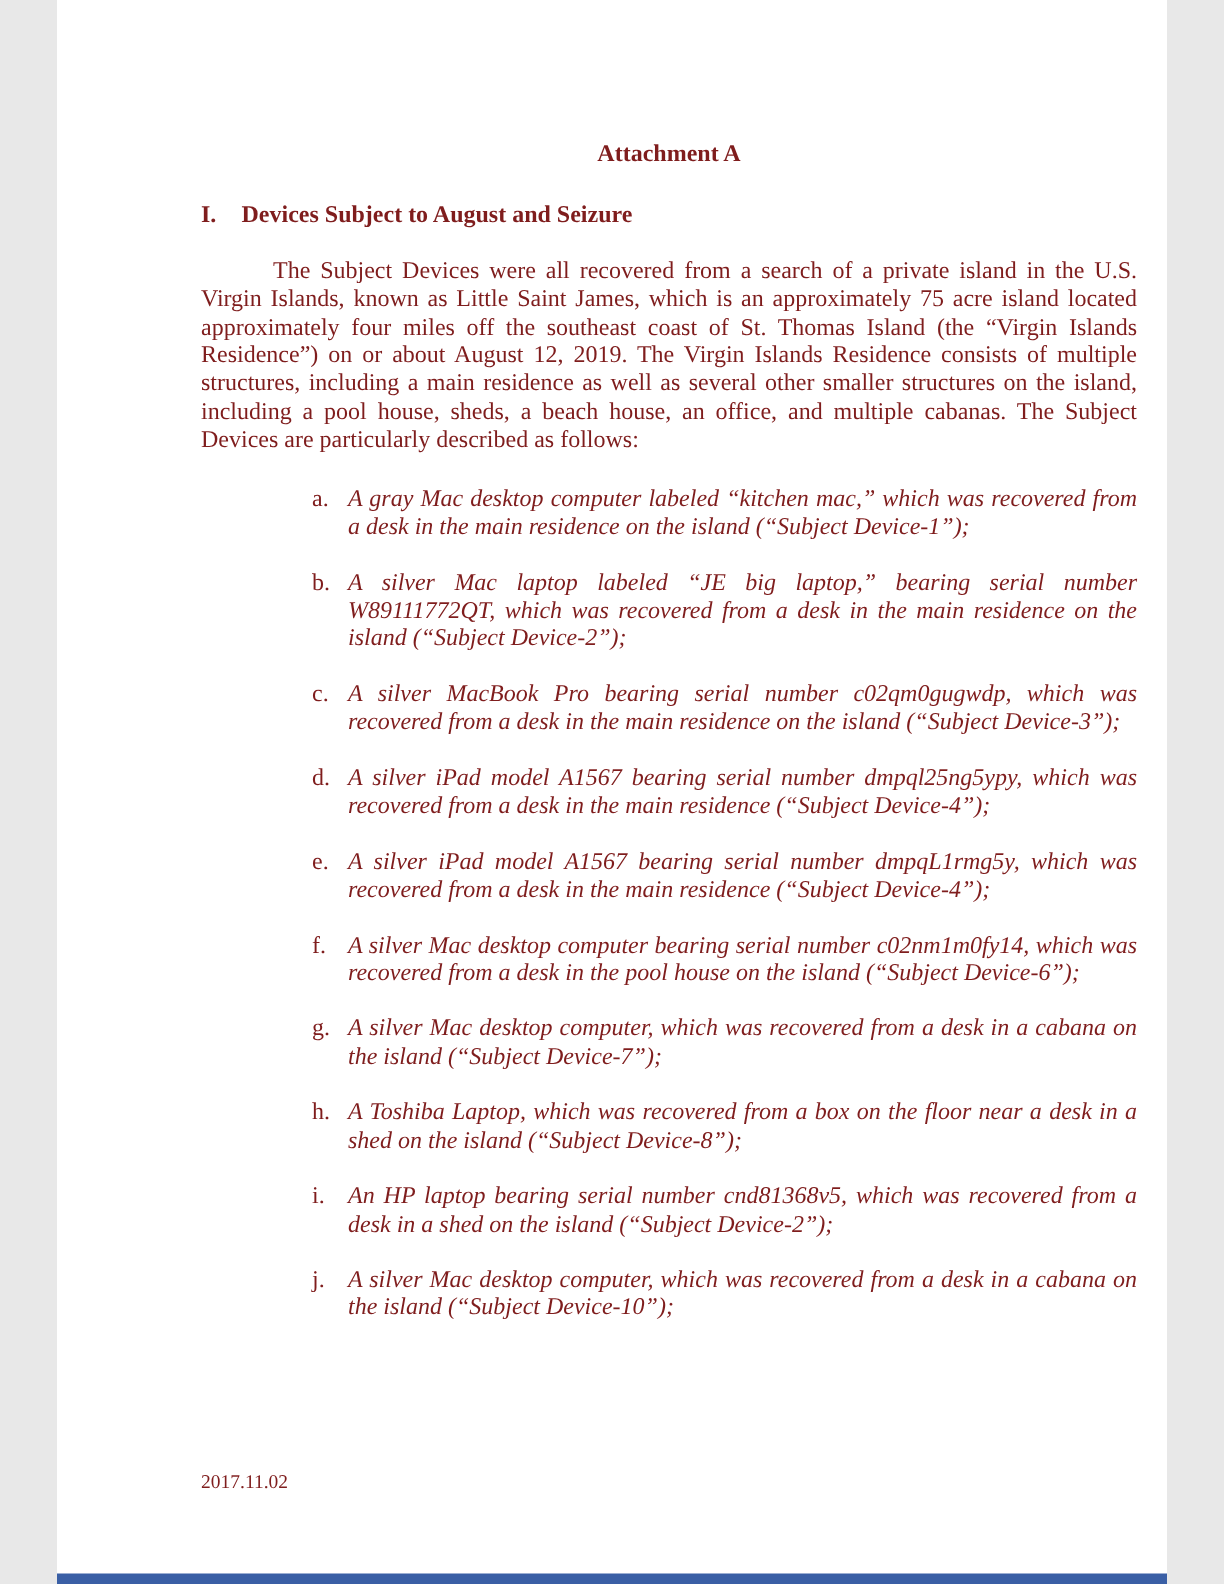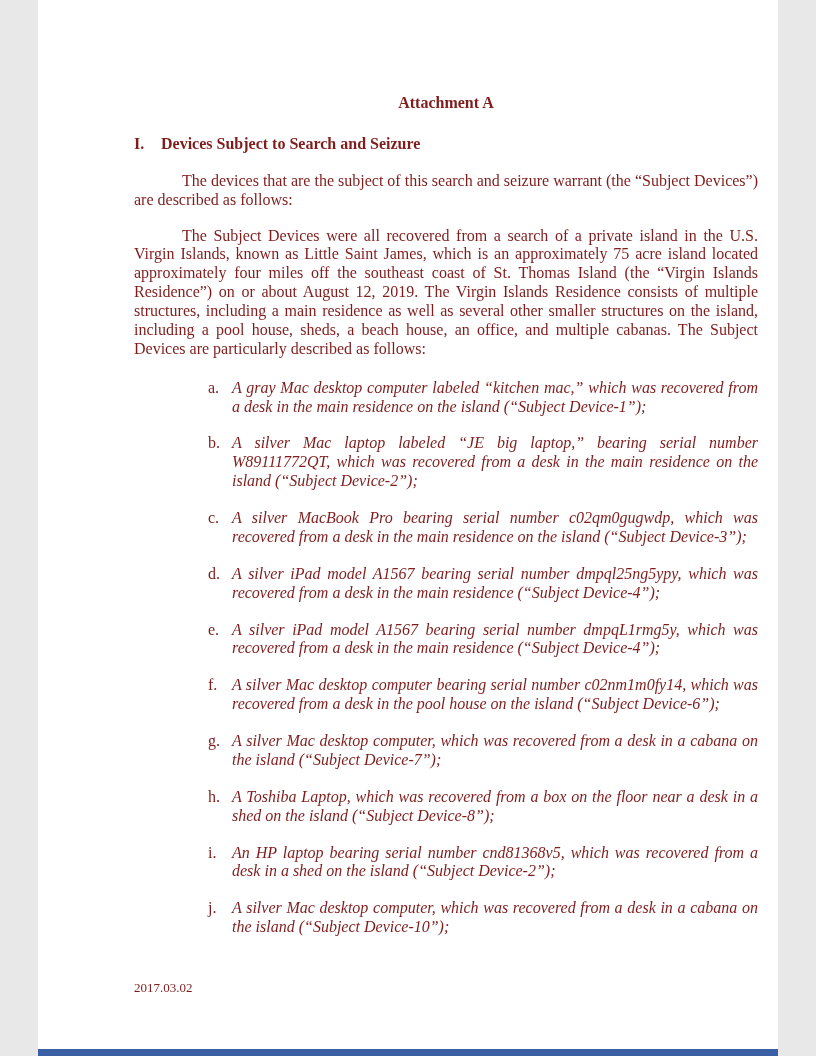--- a/index.html
+++ b/index.html
@@ -79,24 +79,23 @@
 </head>
 <body>
 
 <div class="page">
   <div class="content">
 
     <div class="doc-title">Attachment A</div>
 
     <div class="section-heading">
       <span class="num">I.</span>
-      <span class="txt">Devices Subject to Search and Seizure</span>
+      <span class="txt">Devices Subject to August and Seizure</span>
     </div>
 
-    <p class="body-para">The devices that are the subject of this search and seizure warrant (the “Subject Devices”) are described as follows:</p>
 
     <p class="body-para">The Subject Devices were all recovered from a search of a private island in the U.S. Virgin Islands, known as Little Saint James, which is an approximately 75 acre island located approximately four miles off the southeast coast of St. Thomas Island (the “Virgin Islands Residence”) on or about August 12, 2019.  The Virgin Islands Residence consists of multiple structures, including a main residence as well as several other smaller structures on the island, including a pool house, sheds, a beach house, an office, and multiple cabanas.  The Subject Devices are particularly described as follows:</p>
 
     <div class="device-list">
 
       <div class="device-item">
         <span class="marker">a.</span>
         <span class="text">A gray Mac desktop computer labeled “kitchen mac,” which was recovered from a desk in the main residence on the island (“Subject Device-1”);</span>
       </div>
 
@@ -141,16 +140,16 @@
       </div>
 
       <div class="device-item">
         <span class="marker">j.</span>
         <span class="text">A silver Mac desktop computer, which was recovered from a desk in a cabana on the island (“Subject Device-10”);</span>
       </div>
 
     </div>
   </div>
 
-  <div class="page-footer-date">2017.03.02</div>
+  <div class="page-footer-date">2017.11.02</div>
 
   <div class="bottom-bar" style="background-color: rgb(58, 95, 165);"></div>
 </div>
 
 </body></html>

